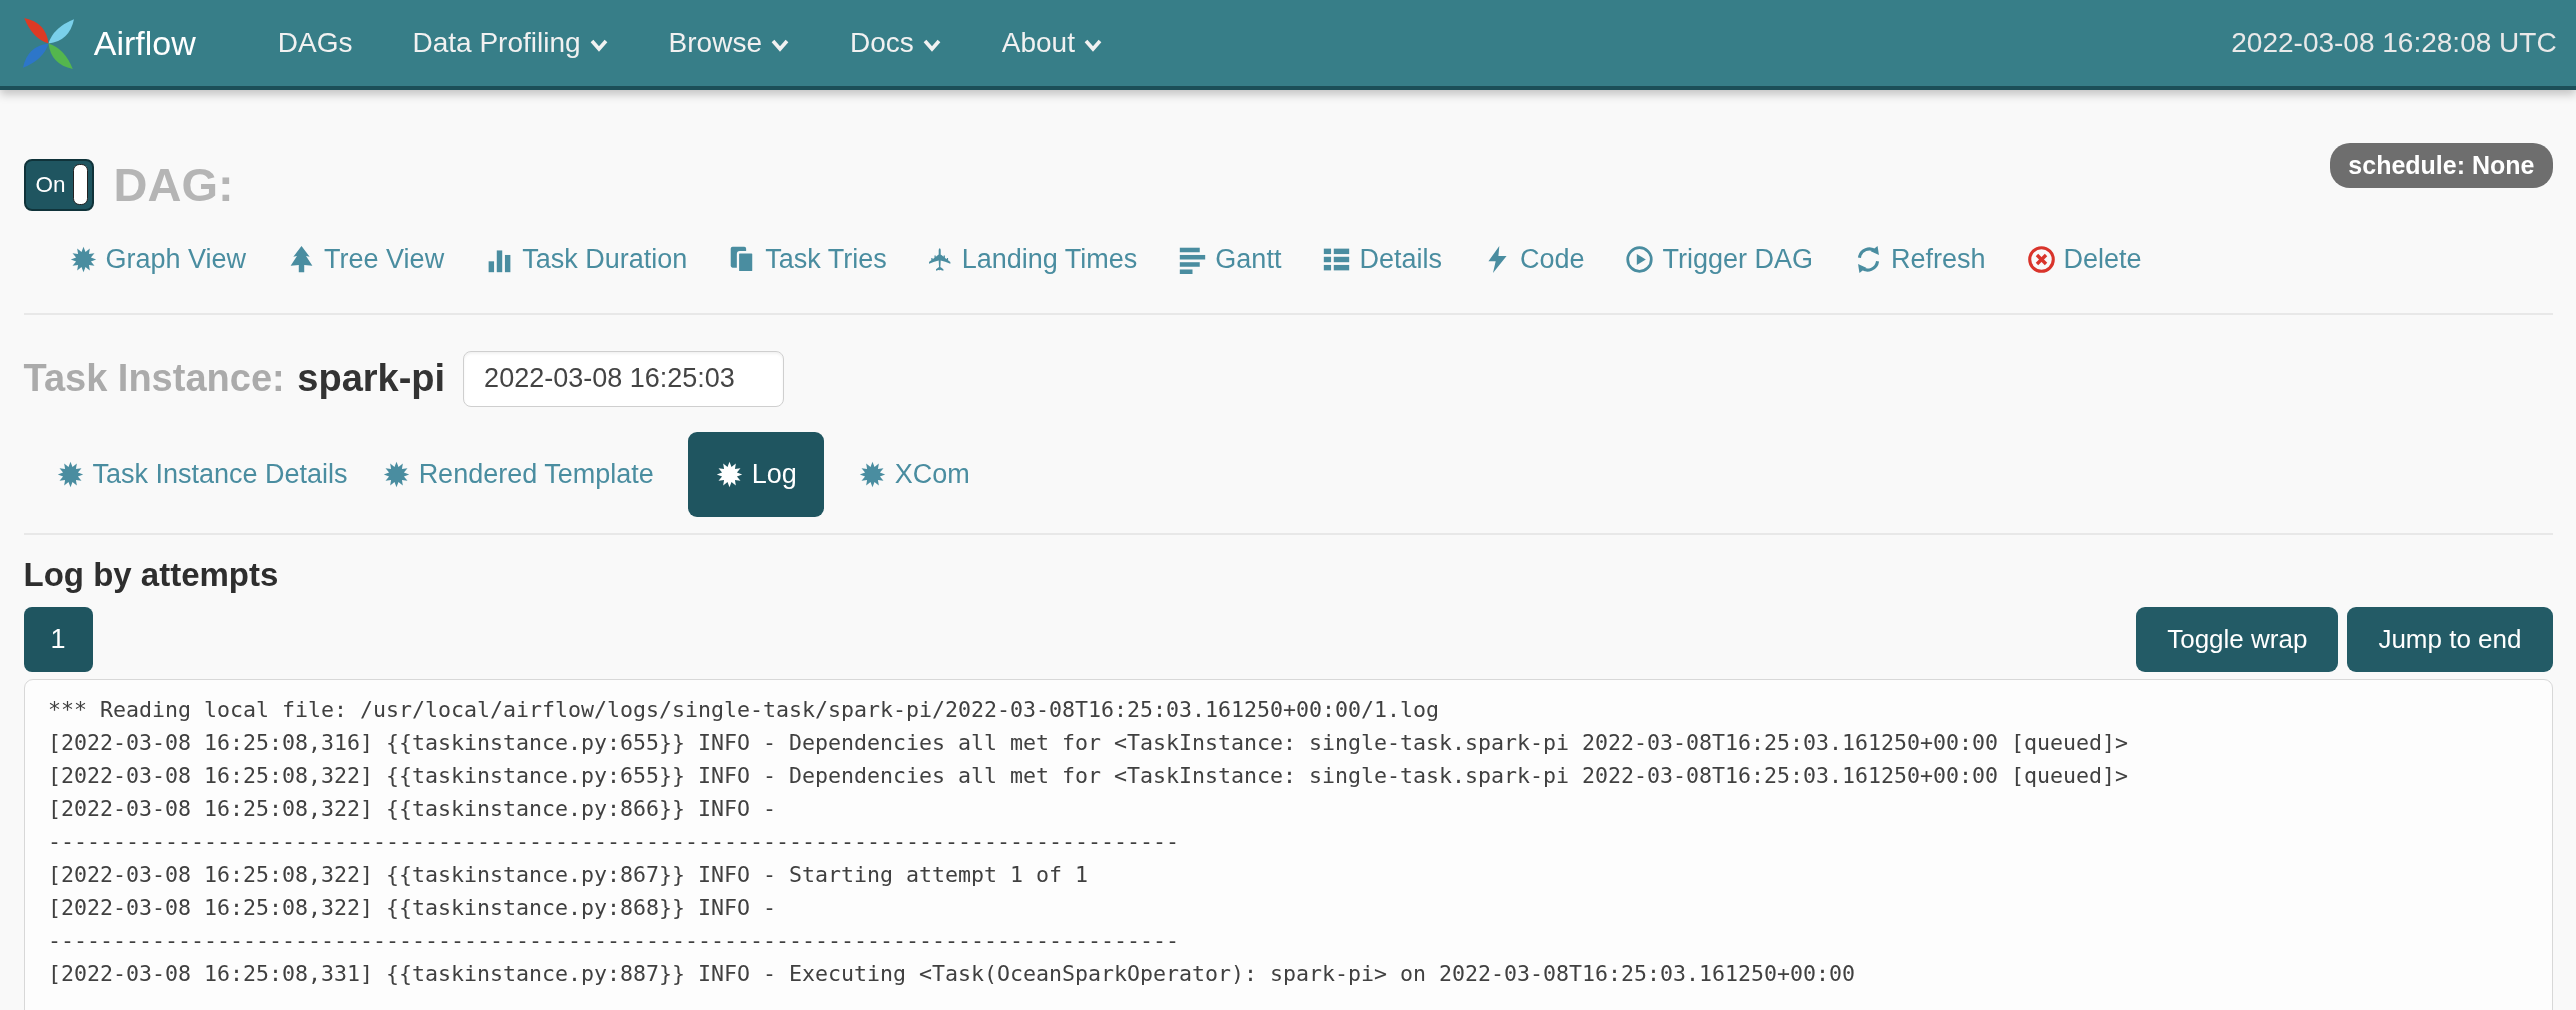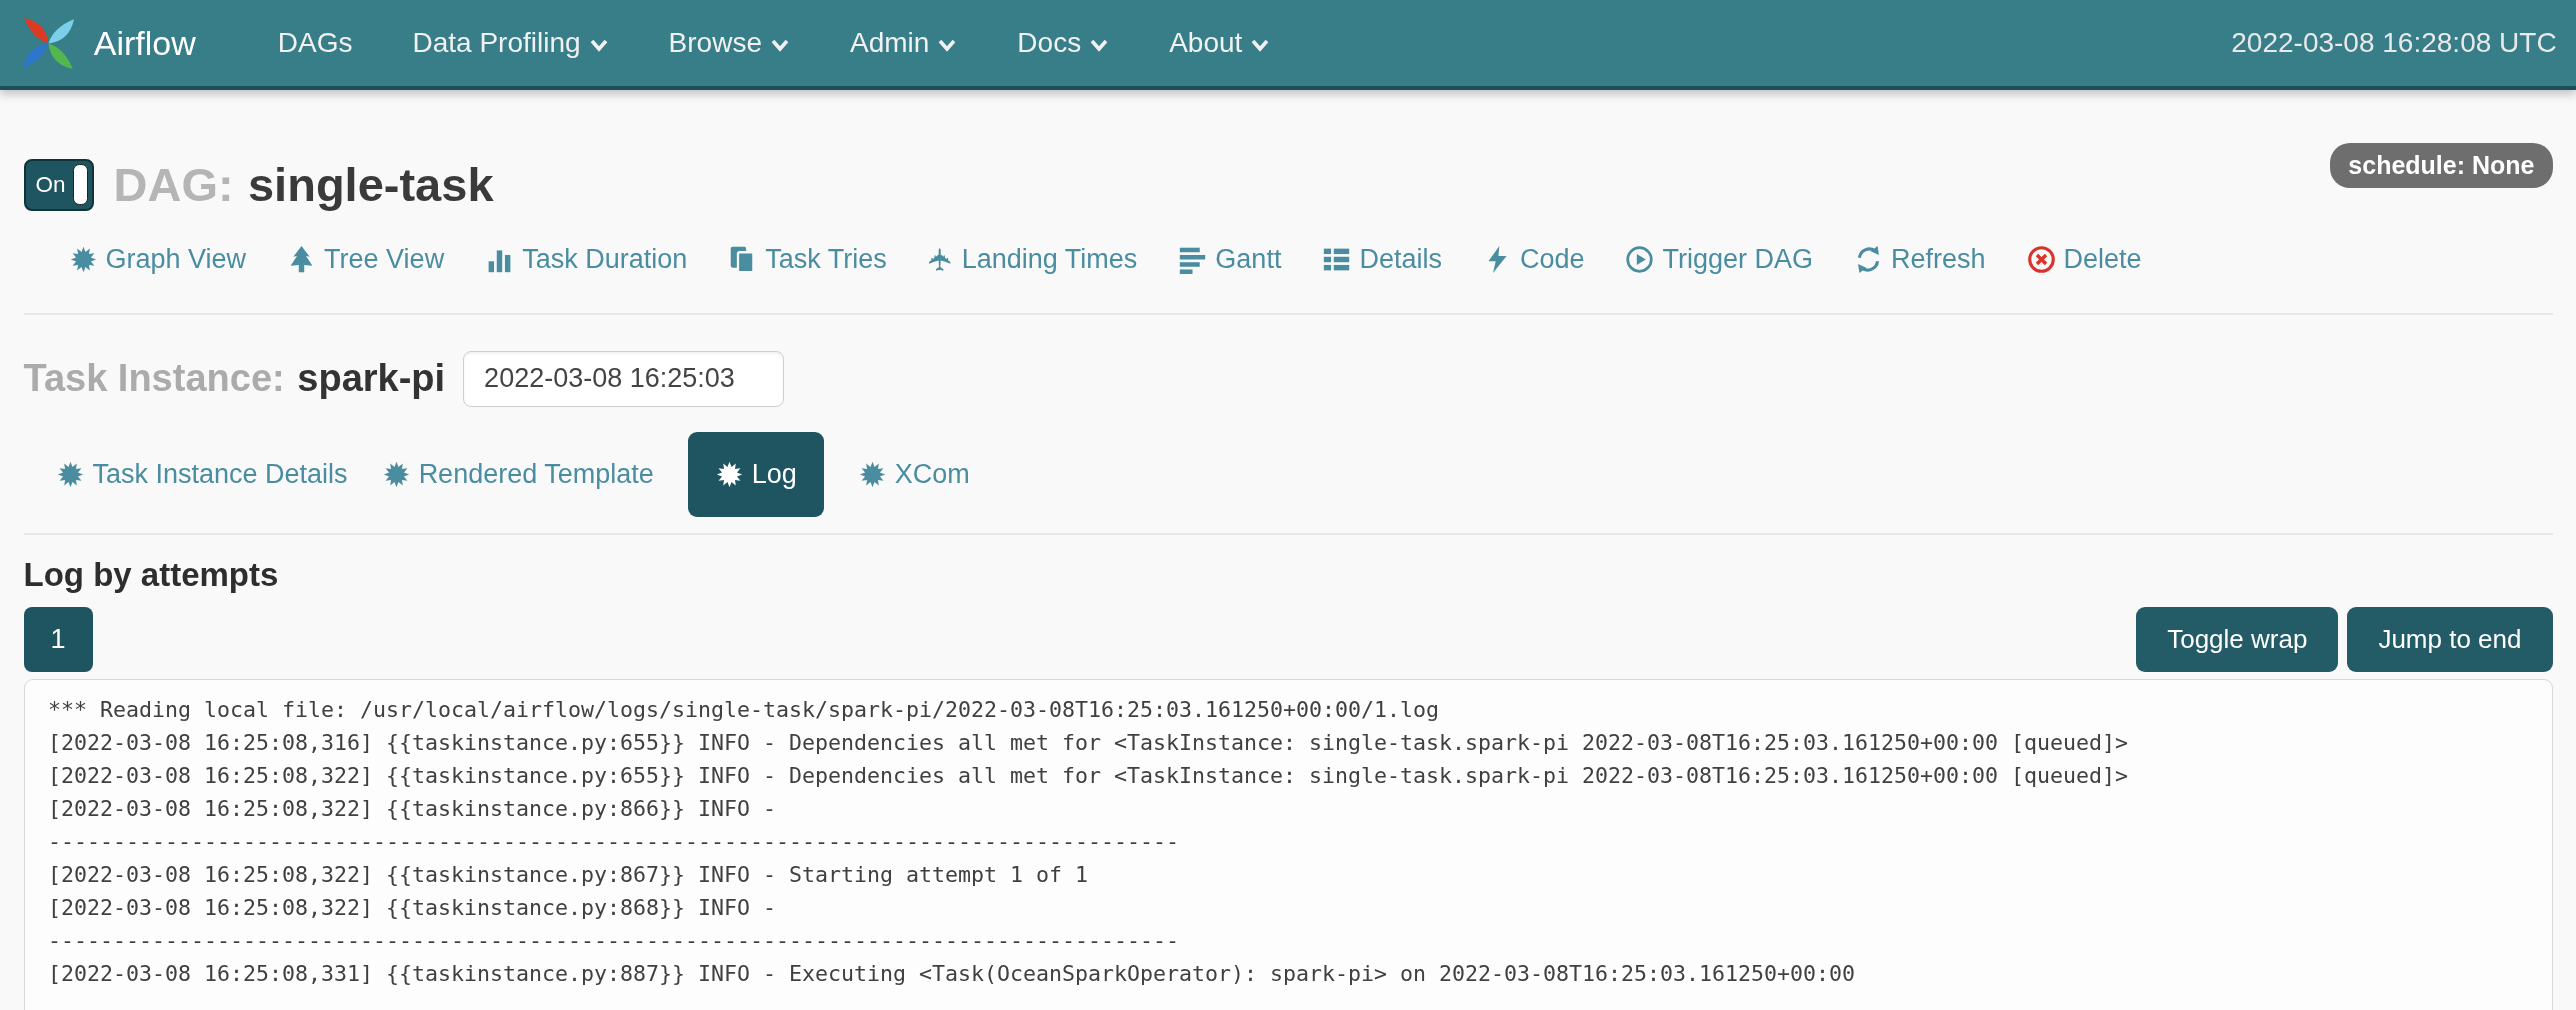--- a/index.html
+++ b/index.html
@@ -95,26 +95,20 @@
         <polyline points="3,5 10,13 17,5" fill="none" stroke="#f1f1f1" stroke-width="3.6"></polyline>
       </svg>
   </div>
   <div class="nav-item">
     <span>Browse</span>
     <svg class="caret-svg" viewBox="0 0 20 20">
         <polyline points="3,5 10,13 17,5" fill="none" stroke="#f1f1f1" stroke-width="3.6"></polyline>
       </svg>
   </div>
   <div class="nav-item">
-    <span>Admin</span>
-    <svg class="caret-svg" viewBox="0 0 20 20">
-        <polyline points="3,5 10,13 17,5" fill="none" stroke="#f1f1f1" stroke-width="3.6"></polyline>
-      </svg>
-  </div>
-  <div class="nav-item">
     <span>Docs</span>
     <svg class="caret-svg" viewBox="0 0 20 20">
         <polyline points="3,5 10,13 17,5" fill="none" stroke="#f1f1f1" stroke-width="3.6"></polyline>
       </svg>
   </div>
   <div class="nav-item">
     <span>About</span>
     <svg class="caret-svg" viewBox="0 0 20 20">
         <polyline points="3,5 10,13 17,5" fill="none" stroke="#f1f1f1" stroke-width="3.6"></polyline>
       </svg>
@@ -124,21 +118,20 @@
 </div>
 
 <div class="content">
 
   <div class="dag-header">
     <div class="toggle">
       <span class="toggle-label">On</span>
       <span class="toggle-knob"></span>
     </div>
     <span class="dag-prefix">DAG:</span>
-    <span class="dag-name">single-task</span>
     <span class="schedule-badge">schedule: None</span>
   </div>
 
   <div class="dag-tabs">
     <div class="tab-link">
       <svg class="ticon" viewBox="0 0 32 32">
           <polygon fill="#4a8da0" points="30,16 24.2,18.2 28.1,23 22,22 23,28.1 18.2,24.2 16,30 13.8,24.2 9,28.1 10,22 3.9,23 7.8,18.2 2,16 7.8,13.8 3.9,9 10,10 9,3.9 13.8,7.8 16,2 18.2,7.8 23,3.9 22,10 28.1,9 24.2,13.8"></polygon>
         </svg>
       <span>Graph View</span>
     </div>

